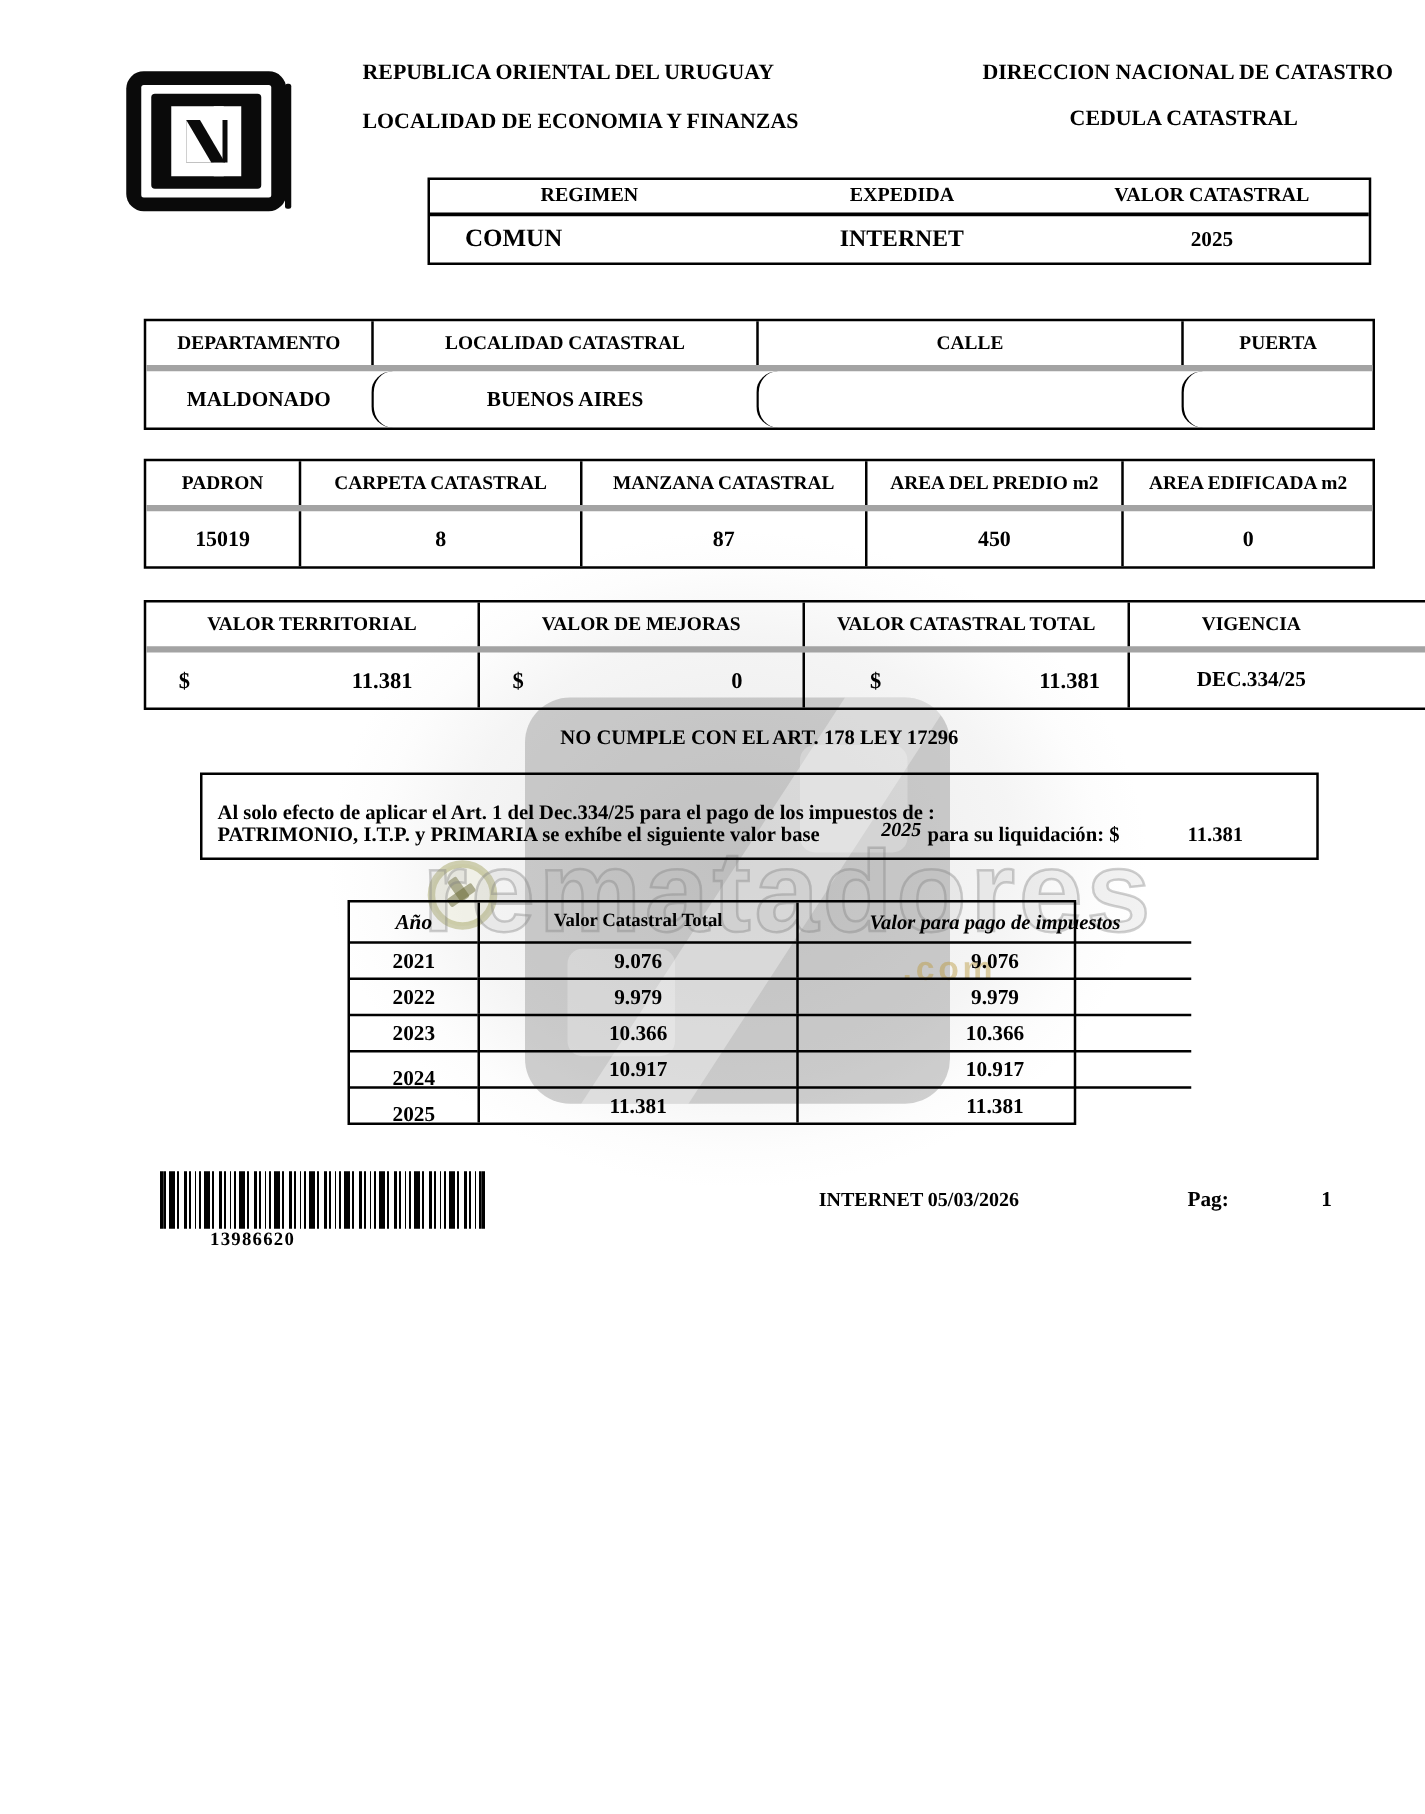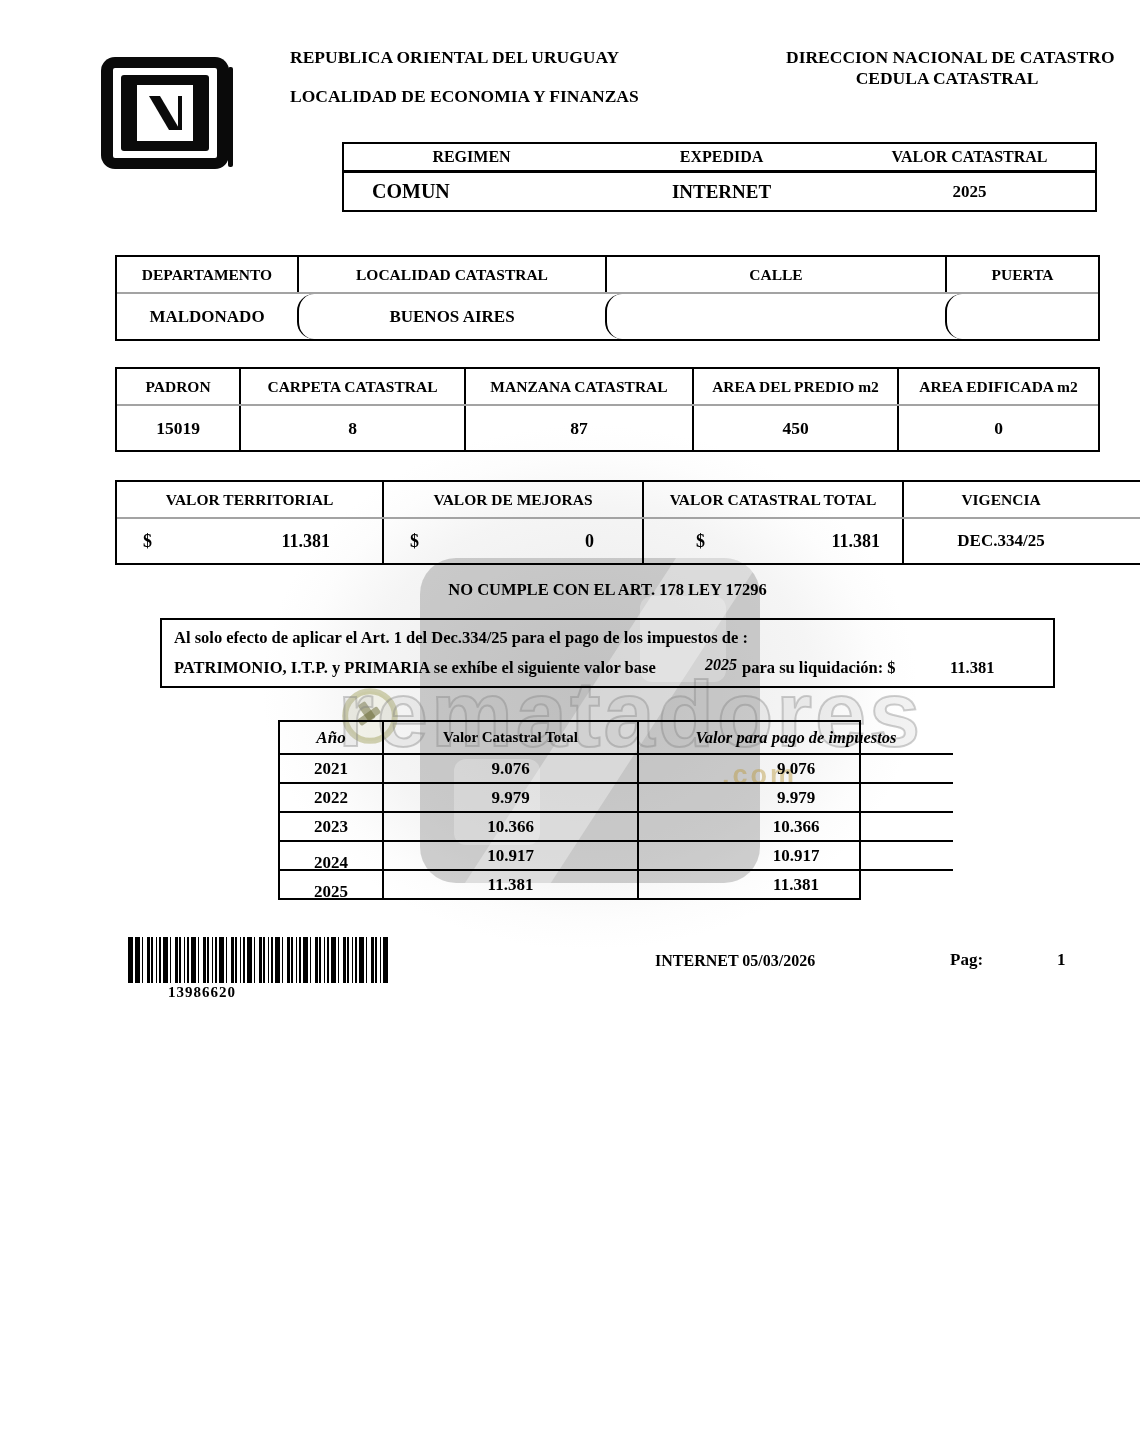--- a/index.html
+++ b/index.html
@@ -41,27 +41,27 @@
     font:bold 27px "Liberation Sans","DejaVu Sans",sans-serif;
     letter-spacing:3px;color:rgba(186,154,60,.45);
   }
   .wm-seal{left:340px;top:686px;width:60px;height:60px;}
 
   
   .hdr-line{font-weight:bold;font-size:17.5px;white-space:nowrap;}
   .hdr-left{left:290px;top:47px;}
   .hdr-left .l2{margin-top:18px;}
   .hdr-right{left:786px;top:47px;width:322px;text-align:center;}
-  .hdr-right .l2{}
+  .hdr-right .l2{margin-top:16px;}
   .logo-box{left:99px;top:55px;width:136px;height:118px;}
 
   
   .tbl{position:absolute;border:2px solid #000;box-sizing:border-box;background:transparent;}
   .row{display:grid;}
-  .hd{border-bottom:2px solid #a3a3a3;}
+  .hd{border-bottom:5px solid #a3a3a3;}
   .cell{display:flex;align-items:center;justify-content:center;
         font-weight:bold;box-sizing:border-box;white-space:nowrap;}
   .cell + .cell{border-left:2px solid #000;}
   .noline .cell + .cell{border-left:none;}
 
   
   .t-regimen{left:342px;top:142px;width:755px;}
   .t-regimen .row{grid-template-columns:255px 245px 251px;}
   .t-regimen .hd{border-bottom:3px solid #000;}
   .t-regimen .hd .cell{height:26px;font-size:16px;}
@@ -92,21 +92,21 @@
   .money.m3{padding-left:52px;padding-right:22px;}
   .t-values .bd .cell:last-child{font-size:17px;}
 
   
   .notice{left:115px;top:580px;width:985px;text-align:center;
           font-weight:bold;font-size:16.5px;}
 
   
   .disclaimer{left:160px;top:618px;width:895px;height:70px;border:2px solid #000;}
   .disclaimer .ln{position:absolute;font-weight:bold;font-size:16.5px;white-space:nowrap;}
-  .disclaimer .ln1{left:12px;top:8px;}
+  .disclaimer .ln1{left:12px;top:20px;}
   .disclaimer .ln2-text{left:12px;top:38px;}
   .disclaimer .ln2-year{left:543px;top:36px;font-style:italic;font-weight:600;font-size:16px;}
   .disclaimer .ln2-suffix{left:580px;top:38px;}
   .disclaimer .ln2-amount{left:788px;top:38px;}
 
   
   .t-hist{left:278px;top:720px;width:583px;}
   .t-hist .grid{display:grid;grid-template-columns:102px 255px 316px;
                 grid-template-rows:31px repeat(5,29px);}
   .t-hist .c{display:flex;align-items:center;justify-content:center;

